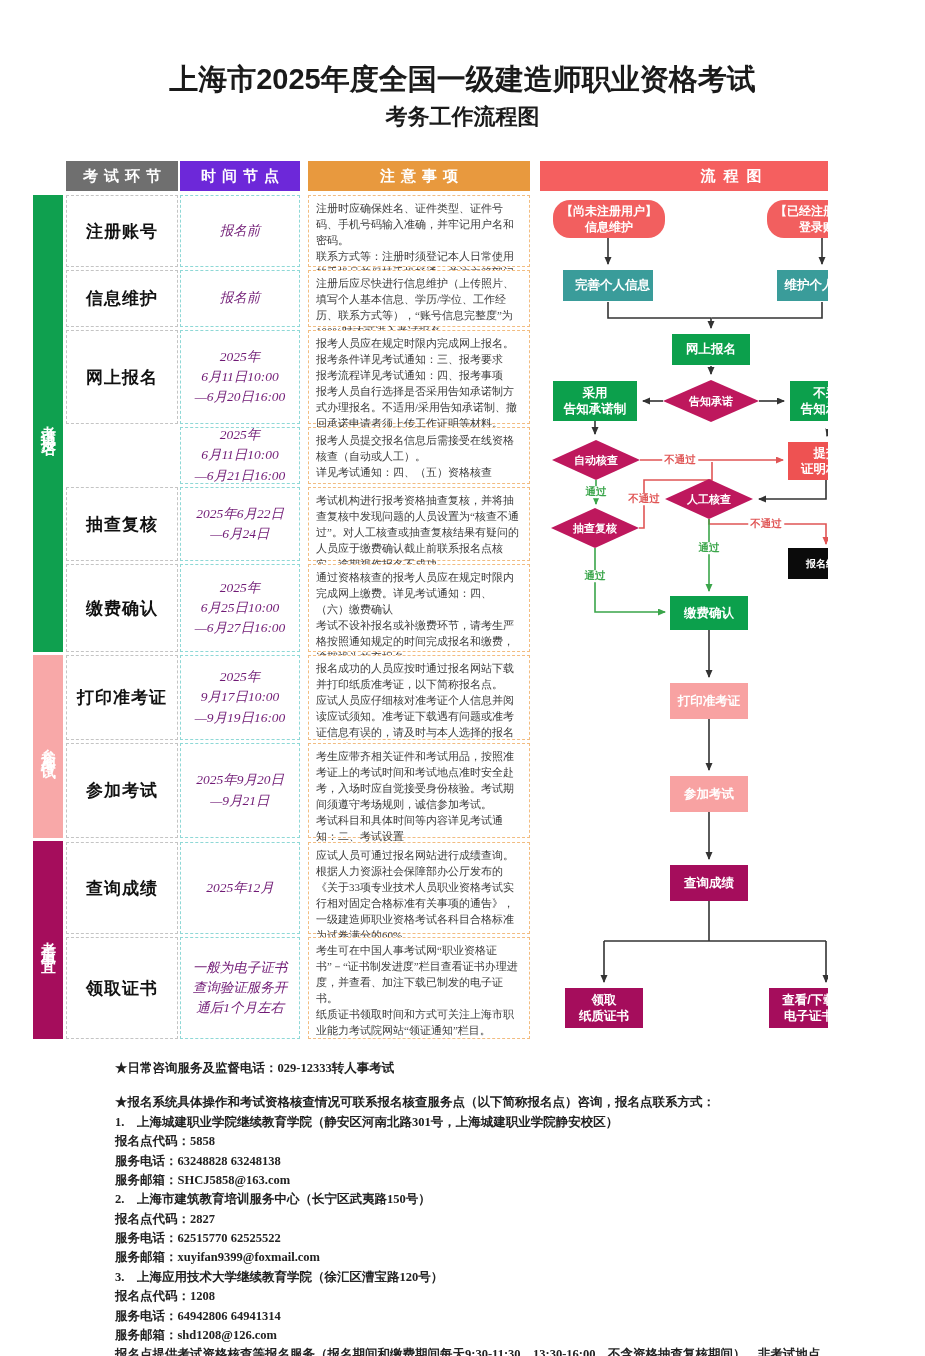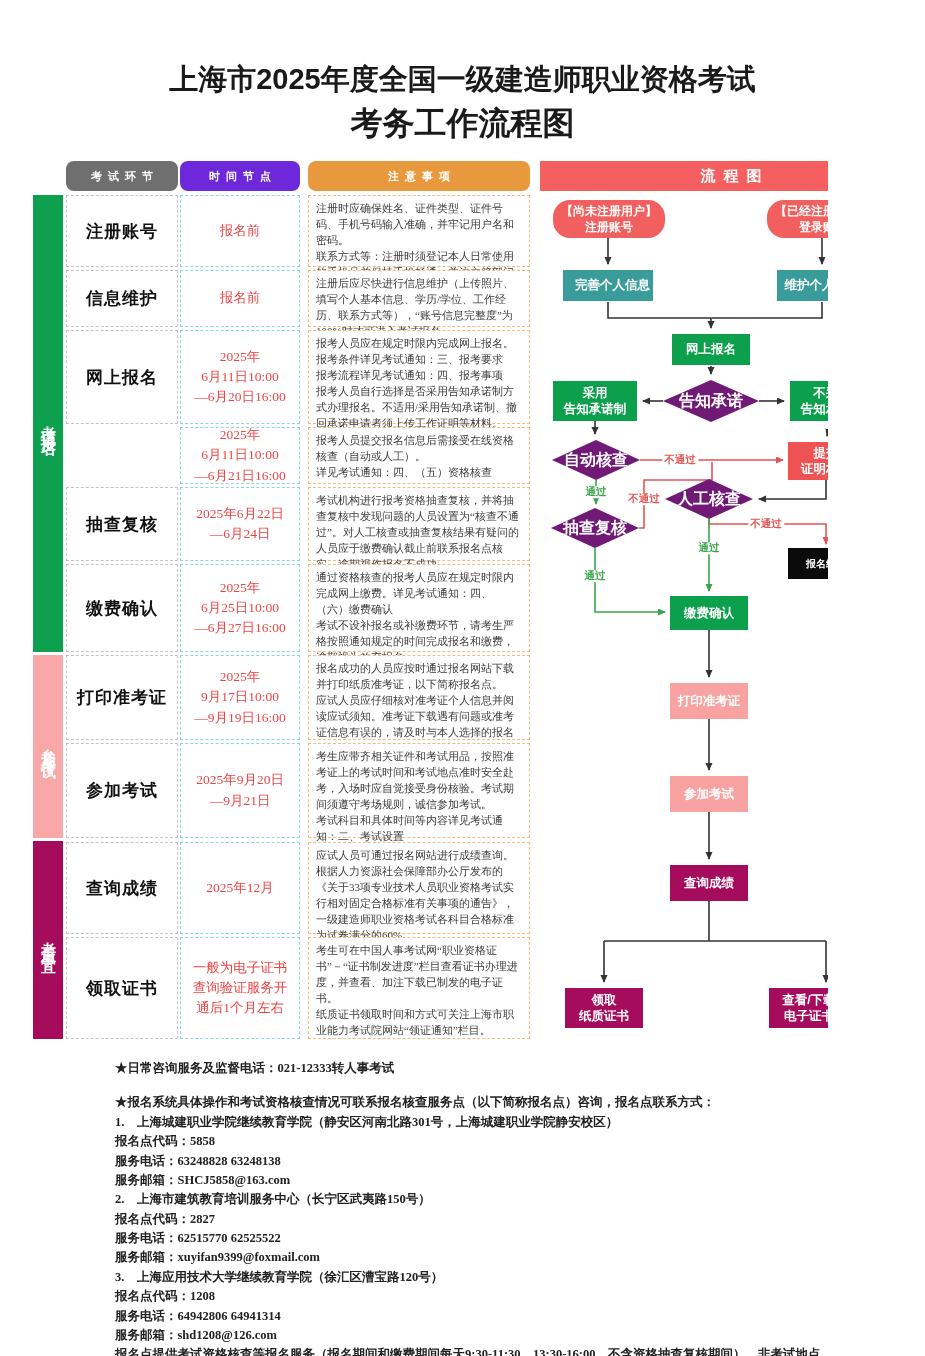--- a/index.html
+++ b/index.html
@@ -1,62 +1,62 @@
 <!DOCTYPE html>
 <html><head>
 <meta charset="utf-8">
 <style>
   html,body{margin:0;padding:0;background:#fff;}
   .page{position:relative;width:828px;height:1356px;background:#fff;overflow:hidden;
         font-family:"Liberation Serif","DejaVu Serif",serif;margin-top:43px;}
   .title{position:absolute;left:0;top:14px;width:925px;text-align:center;color:#1a1a1a;
          font-family:"Liberation Sans","DejaVu Sans",sans-serif;font-weight:bold;}
   .title .t1{font-size:29px;line-height:1.55;}
-  .title .t2{font-size:32px;line-height:1.35;}
-  
-  .hdr{position:absolute;top:118px;height:30px;color:#fff;font-weight:bold;font-size:11px;
+  .title .t2{font-size:22px;line-height:1.35;}
+  
+  .hdr{position:absolute;top:118px;height:30px;color:#fff;font-weight:bold;font-size:15px;
        display:flex;align-items:center;justify-content:center;letter-spacing:6px;
-       font-family:"Liberation Sans","DejaVu Sans",sans-serif;text-indent:6px;border-radius:8px;}
+       font-family:"Liberation Sans","DejaVu Sans",sans-serif;text-indent:6px;}
   .hdr-stage{left:66px;width:112px;background:#6f6f6f;}
   .hdr-time{left:180px;width:120px;background:#6d28d9;}
   .hdr-note{left:308px;width:222px;background:#e8993e;}
   
   .side{position:absolute;left:33px;width:30px;color:#fff;font-weight:bold;font-size:15px;
         writing-mode:vertical-rl;text-orientation:upright;letter-spacing:5px;
         display:flex;align-items:center;justify-content:center;
         font-family:"Liberation Sans","DejaVu Sans",sans-serif;}
   .side-reg{top:152px;height:457px;background:#0fa04f;}
   .side-take{top:612px;height:183px;background:#f8a8a8;}
   .side-after{top:798px;height:198px;background:#a50d5c;}
   
   .trow{position:absolute;left:66px;width:464px;}
   .cell{position:absolute;top:0;height:100%;box-sizing:border-box;background:#fff;}
   .c-stage{left:0;width:112px;border:1.5px dashed #c4c4c4;display:flex;align-items:center;
            justify-content:center;font-size:17px;font-weight:bold;color:#111;letter-spacing:1px;}
   .c-time{left:114px;width:120px;border:1.5px dashed #8ed8d6;display:flex;align-items:center;
-          justify-content:center;font-size:13.5px;color:#ef4444;text-align:center;white-space:pre-line;line-height:1.5;}
+          justify-content:center;font-size:13.5px;color:#701a75;text-align:center;white-space:pre-line;line-height:1.5;font-style:italic;}
   .c-note{left:242px;width:222px;border:1.5px dashed #f2bc80;padding:5px 7px;font-size:11px;
           color:#3c3c3c;white-space:pre-line;line-height:1.45;text-align:left;}
   
   .flow{position:absolute;left:540px;top:115px;width:382px;height:885px;
         font-family:"Liberation Sans","DejaVu Sans",sans-serif;}
   .flow-hdr{position:absolute;left:0;top:3px;width:382px;height:30px;background:#f55f5f;color:#fff;
             font-weight:bold;font-size:15px;display:flex;align-items:center;justify-content:center;
             letter-spacing:8px;text-indent:8px;}
   .flow svg{position:absolute;left:0;top:0;width:382px;height:885px;}
   .n{position:absolute;color:#fff;font-weight:bold;display:flex;align-items:center;justify-content:center;
      text-align:center;white-space:pre-line;box-sizing:border-box;}
   .n-round{border-radius:17px;background:#f25f5f;font-size:12px;line-height:1.35;}
   .n-teal{background:#3a9c9a;font-size:12.5px;}
   .n-green{background:#0ca04c;font-size:12.5px;line-height:1.3;}
   .n-red{background:#ee5252;font-size:12.5px;line-height:1.3;}
   .n-black{background:#0b0b0b;font-size:10px;}
   .n-pink{background:#f8a2a2;font-size:12.5px;}
   .n-mag{background:#a50d5c;font-size:12.5px;line-height:1.3;}
-  .n-diamond{background:#701a75;clip-path:polygon(50% 0,100% 50%,50% 100%,0 50%);font-size:16px;}
+  .n-diamond{background:#be185d;clip-path:polygon(50% 0,100% 50%,50% 100%,0 50%);font-size:11px;}
   .elbl{position:absolute;transform:translate(-50%,-50%);background:#fff;padding:0 2px;
         font-size:10.5px;font-weight:bold;line-height:1.1;white-space:nowrap;}
   .elbl-pass{color:#3aa54a;}
   .elbl-fail{color:#e05555;}
   
   .footer{position:absolute;left:115px;top:1016px;width:765px;font-size:12.5px;font-weight:bold;
           color:#222;line-height:1.55;}
   .fblock{white-space:pre-line;margin:0 0 15px 0;}
 </style>
 </head>
@@ -188,21 +188,21 @@
         <path d="M169 361 V366 H286 V386" marker-end="url(#ar)"></path>
       </g>
       <g fill="none" stroke="#3aa54a" stroke-width="1.6">
         <path d="M56 322 V346" marker-end="url(#ag)"></path>
         <path d="M55 390 V454 H125" marker-end="url(#ag)"></path>
         <path d="M169 361 V433" marker-end="url(#ag)"></path>
       </g>
     </svg>
 
     <div class="n n-round" style="left:13px;top:42px;width:112px;height:38px;">【尚未注册用户】
-注册账号</div>
+信息维护</div>
     <div class="n n-round" style="left:227px;top:42px;width:112px;height:38px;">【已经注册用户】
 登录账号</div>
     <div class="n n-teal" style="left:23px;top:112px;width:90px;height:31px;padding-left:9px;">完善个人信息</div>
     <div class="n n-teal" style="left:237px;top:112px;width:90px;height:31px;">维护个人信息</div>
     <div class="n n-green" style="left:132px;top:176px;width:78px;height:31px;">网上报名</div>
     <div class="n n-diamond" style="left:123px;top:222px;width:96px;height:42px;">告知承诺</div>
     <div class="n n-green" style="left:13px;top:223px;width:84px;height:40px;">采用
 告知承诺制</div>
     <div class="n n-green" style="left:250px;top:223px;width:84px;height:40px;">不采用
 告知承诺制</div>
@@ -223,21 +223,21 @@
 
     <span class="elbl elbl-fail" style="left:140px;top:302px;">不通过</span>
     <span class="elbl elbl-fail" style="left:104px;top:341px;">不通过</span>
     <span class="elbl elbl-fail" style="left:226px;top:366px;">不通过</span>
     <span class="elbl elbl-pass" style="left:56px;top:334px;">通过</span>
     <span class="elbl elbl-pass" style="left:55px;top:418px;">通过</span>
     <span class="elbl elbl-pass" style="left:169px;top:390px;">通过</span>
   </div>
 
   <div class="footer">
-    <p class="fblock">★日常咨询服务及监督电话：021-12333转人事考试</p>
+    <p class="fblock">★日常咨询服务及监督电话：029-12333转人事考试</p>
     <p class="fblock">★报名系统具体操作和考试资格核查情况可联系报名核查服务点（以下简称报名点）咨询，报名点联系方式：
 1.　上海城建职业学院继续教育学院（静安区河南北路301号，上海城建职业学院静安校区）
 报名点代码：5858
 服务电话：63248828 63248138
 服务邮箱：SHCJ5858@163.com
 2.　上海市建筑教育培训服务中心（长宁区武夷路150号）
 报名点代码：2827
 服务电话：62515770 62525522
 服务邮箱：xuyifan9399@foxmail.com
 3.　上海应用技术大学继续教育学院（徐汇区漕宝路120号）

